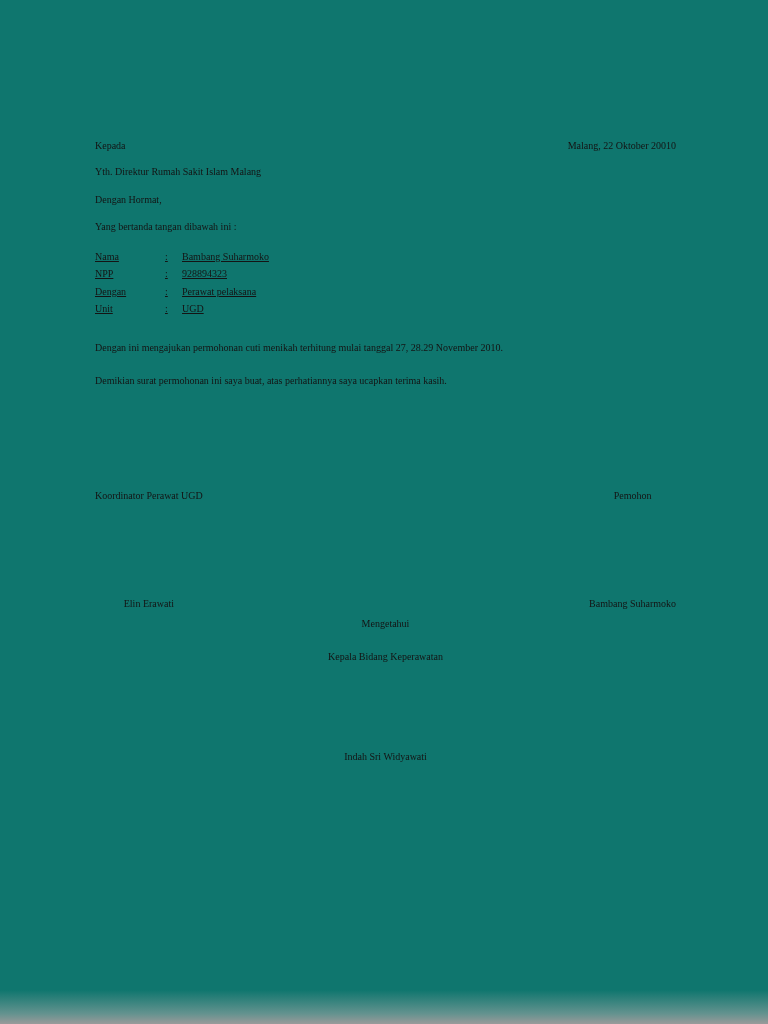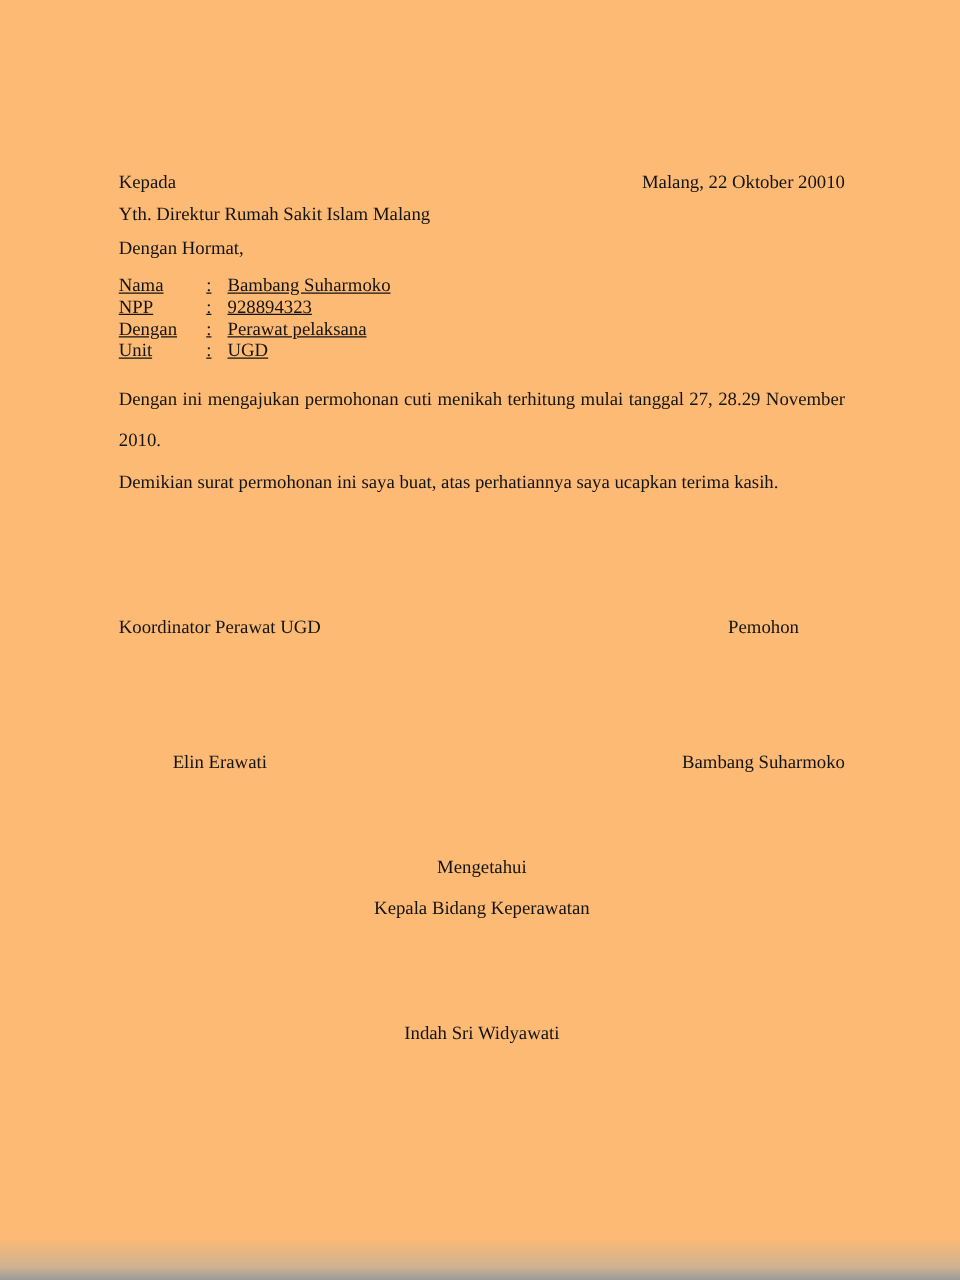--- a/index.html
+++ b/index.html
@@ -4,23 +4,23 @@
 <style>
   html, body {
     margin: 0;
     padding: 0;
     background: #ffffff;
   }
   .page {
     position: relative;
     width: 768px;
     height: 1024px;
-    background: #fdba74;
+    background: #0f766e;
     font-family: "Liberation Serif", serif;
-    font-size: 15px;
+    font-size: 10px;
     color: #141414;
     overflow: hidden;
     margin: 0 auto;
   }
   
   .page::after {
     content: "";
     position: absolute;
     left: 0; right: 0; bottom: 0;
     height: 34px;
@@ -64,41 +64,41 @@
     margin-top: 89px;
     display: flex;
     justify-content: space-between;
   }
   .sig-block {
     text-align: center;
   }
   .sig-title { line-height: 20px; }
   .sig-name  { margin-top: 88px; line-height: 20px; }
   .approval {
-    margin-top: 64px;
     text-align: center;
   }
   .approval-line1 { line-height: 20px; }
   .approval-line2 { margin-top: 13px; line-height: 20px; }
   .approval-name  { margin-top: 80px; line-height: 20px; font-family: Liberation Serif, serif; }
 </style>
 </head>
 <body>
 
 <div class="page">
   <div class="content">
 
     <div class="header-row">
       <span>Kepada</span>
       <span>Malang, 22 Oktober 20010</span>
     </div>
     <div class="recipient-line">Yth. Direktur Rumah Sakit Islam Malang</div>
 
     <div class="salutation-block">
       <div>Dengan Hormat,</div>
+      <div>Yang bertanda tangan dibawah ini :</div>
     </div>
 
     <div class="fields">
       <div class="field-row">
         <span class="field-label">Nama</span>
         <span class="field-sep">:</span>
         <span class="field-value">Bambang Suharmoko</span>
       </div>
       <div class="field-row">
         <span class="field-label">NPP</span>

